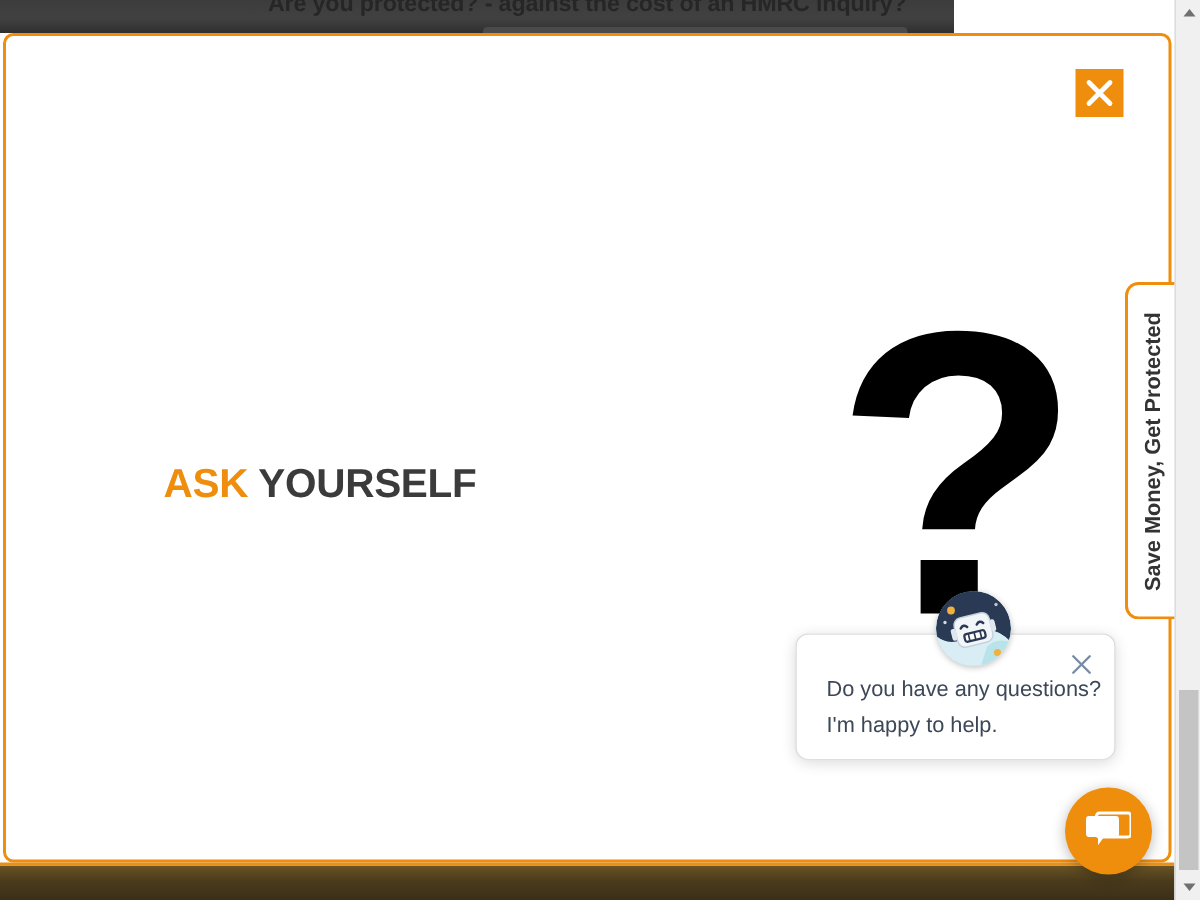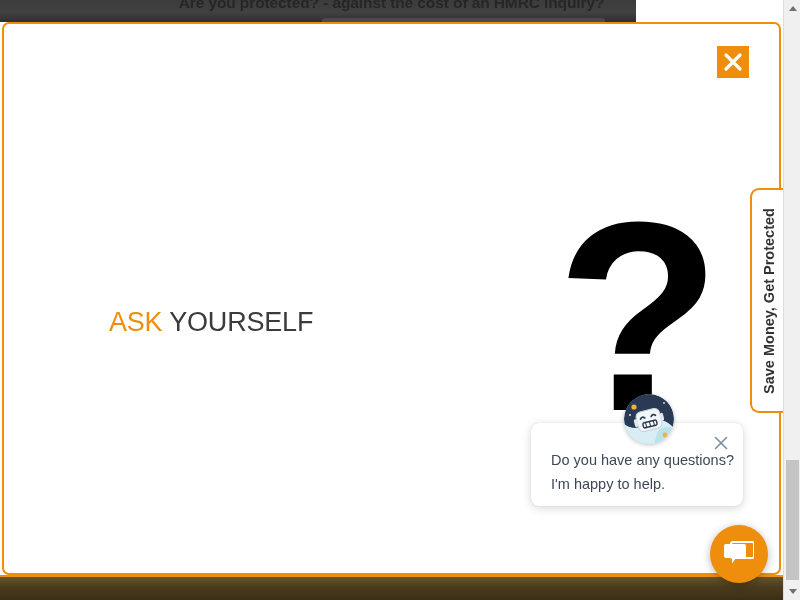--- a/index.html
+++ b/index.html
@@ -73,21 +73,21 @@
   #qmark-glyph {
     position:absolute; left:0; top:0;
     font-size:270px; line-height:230px;
     font-weight:bold; color:#000000;
     font-family:"Liberation Sans", sans-serif;
   }
 
   
   #ask-line {
     position:absolute; left:105px; top:283px;
-    font-size:27px; font-weight:normal; letter-spacing:-0.2px;
+    font-size:27px; font-weight:bold; letter-spacing:-0.2px;
     white-space:nowrap;
     text-align:right;
   }
   #ask-word { color:#ef8d0c; }
   #yourself-word { color:#3b3b3b; }
 
   
   #side-tab {
     position:absolute; left:750px; top:188px;
     width:36px; height:225px;

